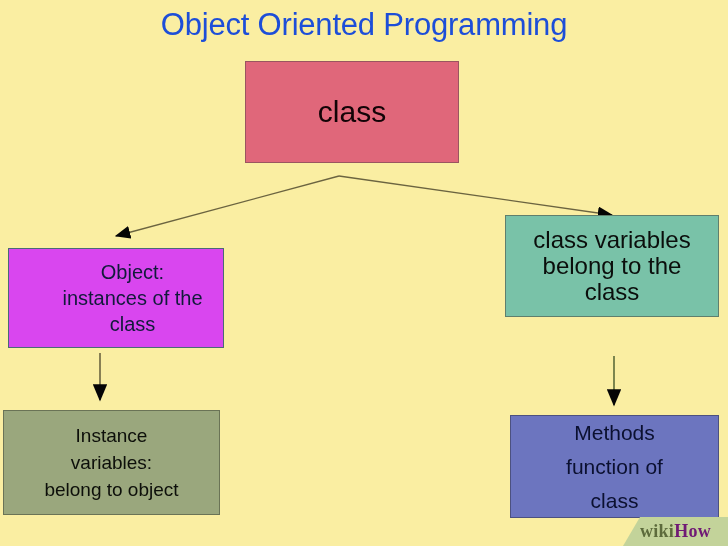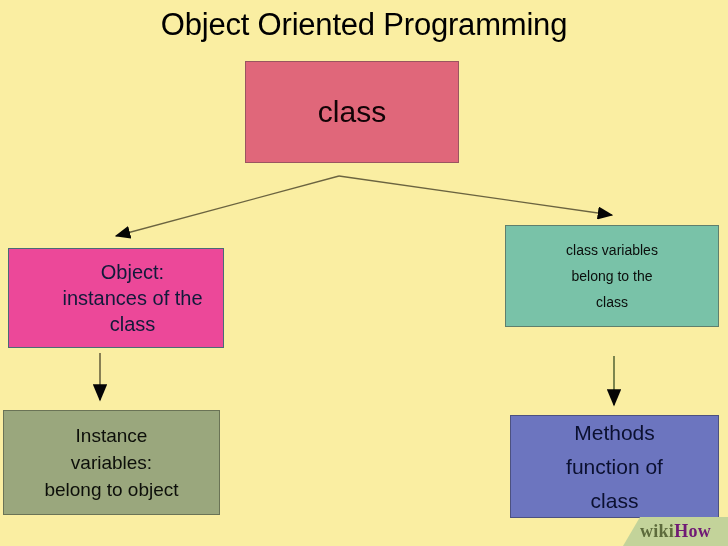--- a/index.html
+++ b/index.html
@@ -22,21 +22,21 @@
 
   
   #diagram-title {
     position: absolute;
     left: 0;
     top: 6px;
     width: 728px;
     text-align: center;
     font-size: 31px;
     line-height: 38px;
-    color: #000000;
+    color: #1d4ed8;
     letter-spacing: -0.2px;
     white-space: nowrap;
   }
 
   
   #connectors {
     position: absolute;
     left: 0;
     top: 0;
     width: 728px;
@@ -66,36 +66,36 @@
     font-size: 30px;
     line-height: 34px;
     color: #120306;
   }
 
   #node-object {
     left: 8px;
     top: 248px;
     width: 216px;
     height: 100px;
-    background: #ec4899;
+    background: #d946ef;
     border-color: #4a6a76;
     font-size: 20px;
     line-height: 26px;
     color: #111a3a;
     padding-left: 33px;
   }
 
   #node-class-variables {
     left: 505px;
-    top: 225px;
+    top: 215px;
     width: 214px;
     height: 102px;
     background: #79c2a8;
     border-color: #5f7f6d;
-    font-size: 14px;
+    font-size: 24px;
     line-height: 26px;
     color: #0b0e0c;
   }
 
   #node-instance-variables {
     left: 3px;
     top: 410px;
     width: 217px;
     height: 105px;
     background: #9aa77d;

